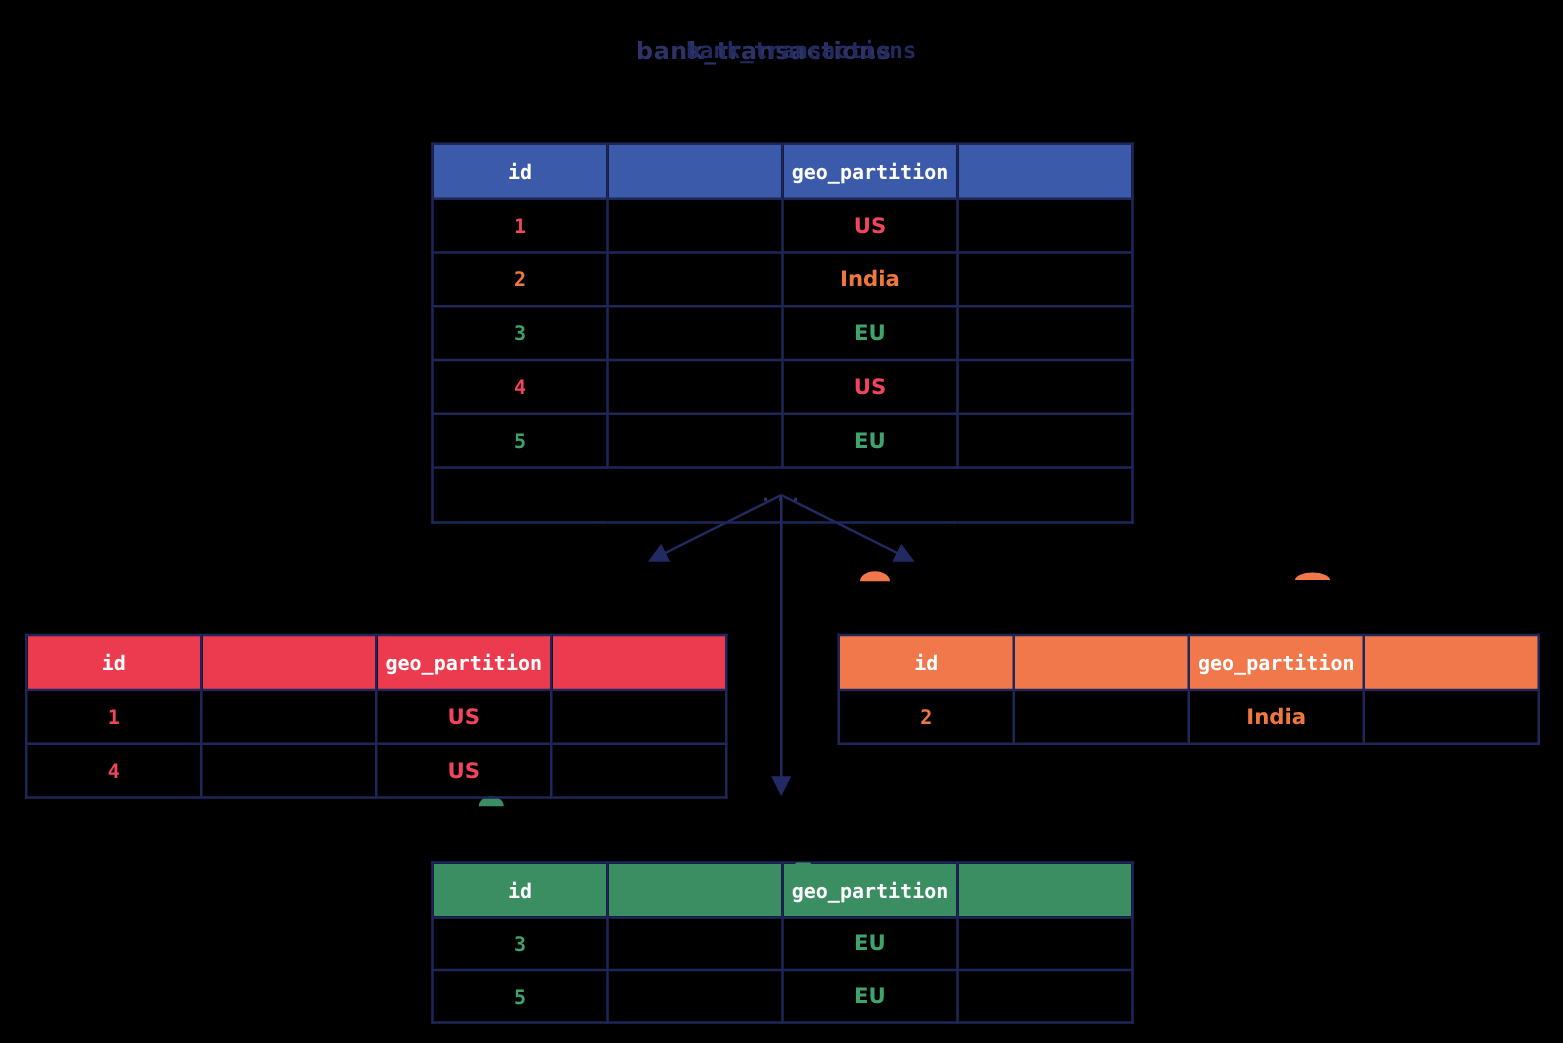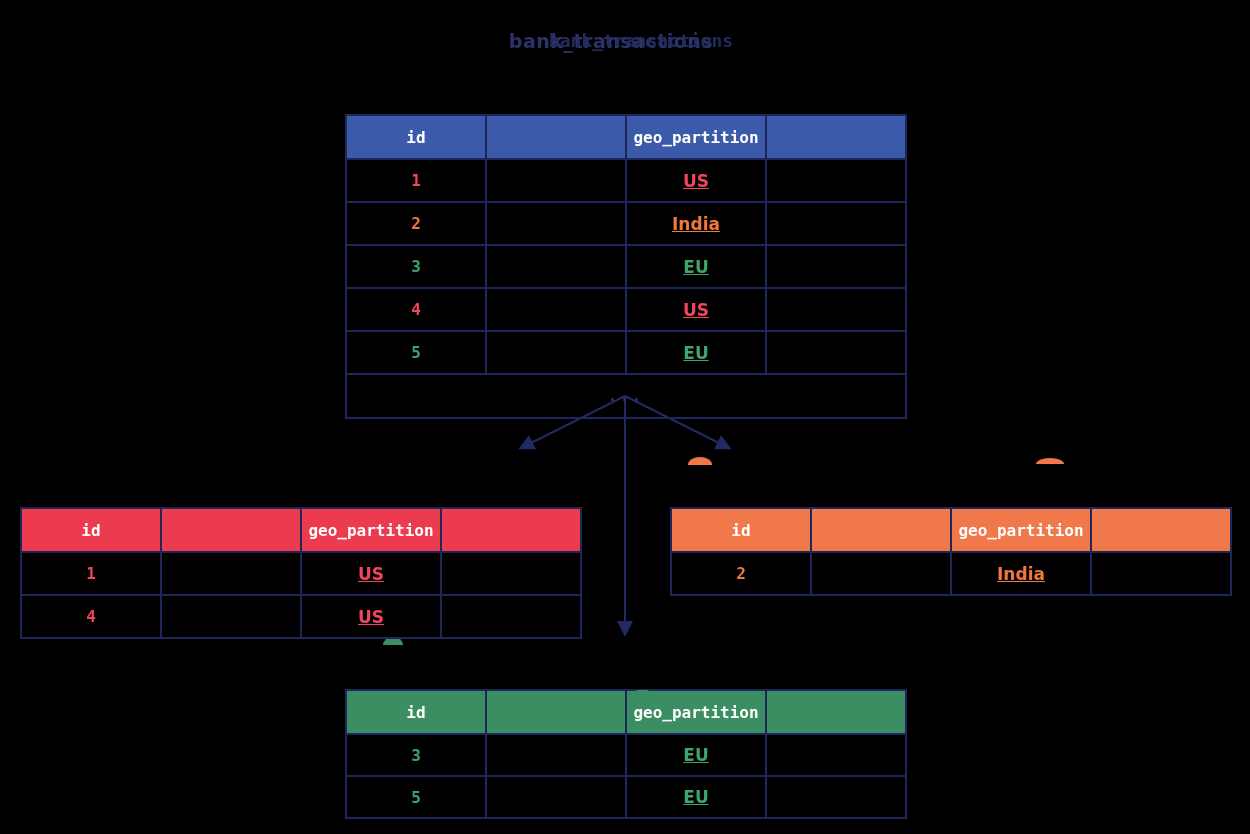--- a/index.html
+++ b/index.html
@@ -47,21 +47,21 @@
     height:42px;color:var(--white);
     font:bold 16px "DejaVu Sans Mono",monospace;
   }
   .main  tr.hd td{background:var(--blue);}
   .red   tr.hd td{background:var(--red);}
   .orangeT tr.hd td{background:var(--orange);}
   .greenT tr.hd td{background:var(--green);}
   tr.data td{height:41px;}
   .greenT tr.data td{height:40px;}
   .idc{font:bold 16px "DejaVu Sans Mono",monospace;}
-  .geo{font:bold 17px "DejaVu Sans",sans-serif;text-decoration:underline;}
+  .geo{font:bold 17px "DejaVu Sans",sans-serif;}
   .c-red{color:var(--redText);}
   .c-orange{color:var(--orangeText);}
   .c-green{color:var(--greenText);}
   td.dots{
     height:42px;color:#2c3366;
     font:bold 15px "DejaVu Sans Mono",monospace;letter-spacing:3px;
   }
 </style>
 </head>
 <body>

